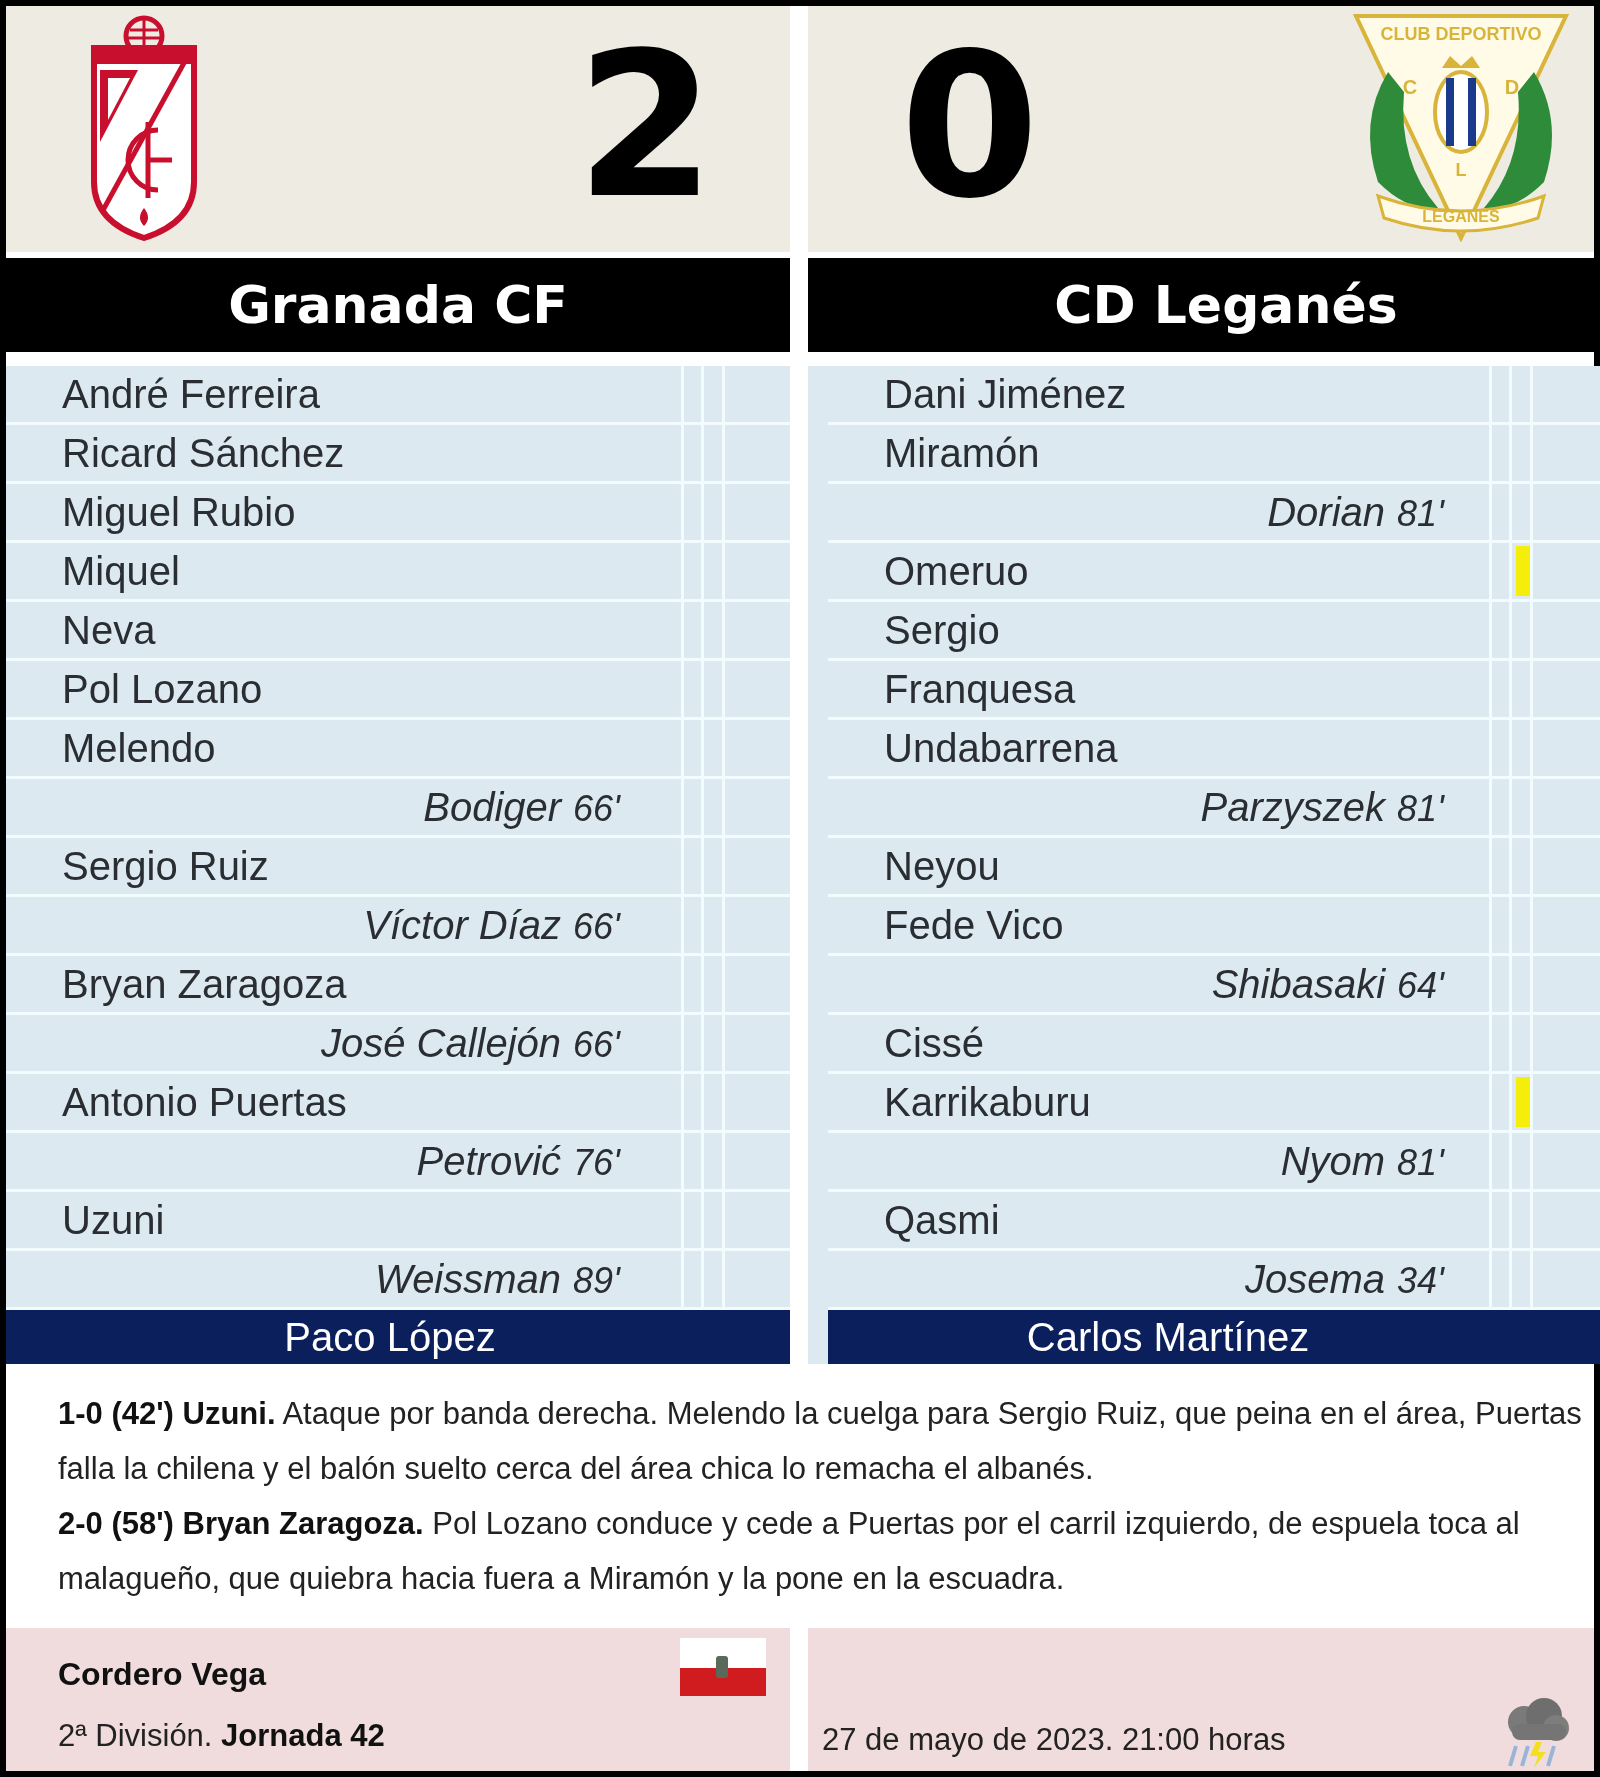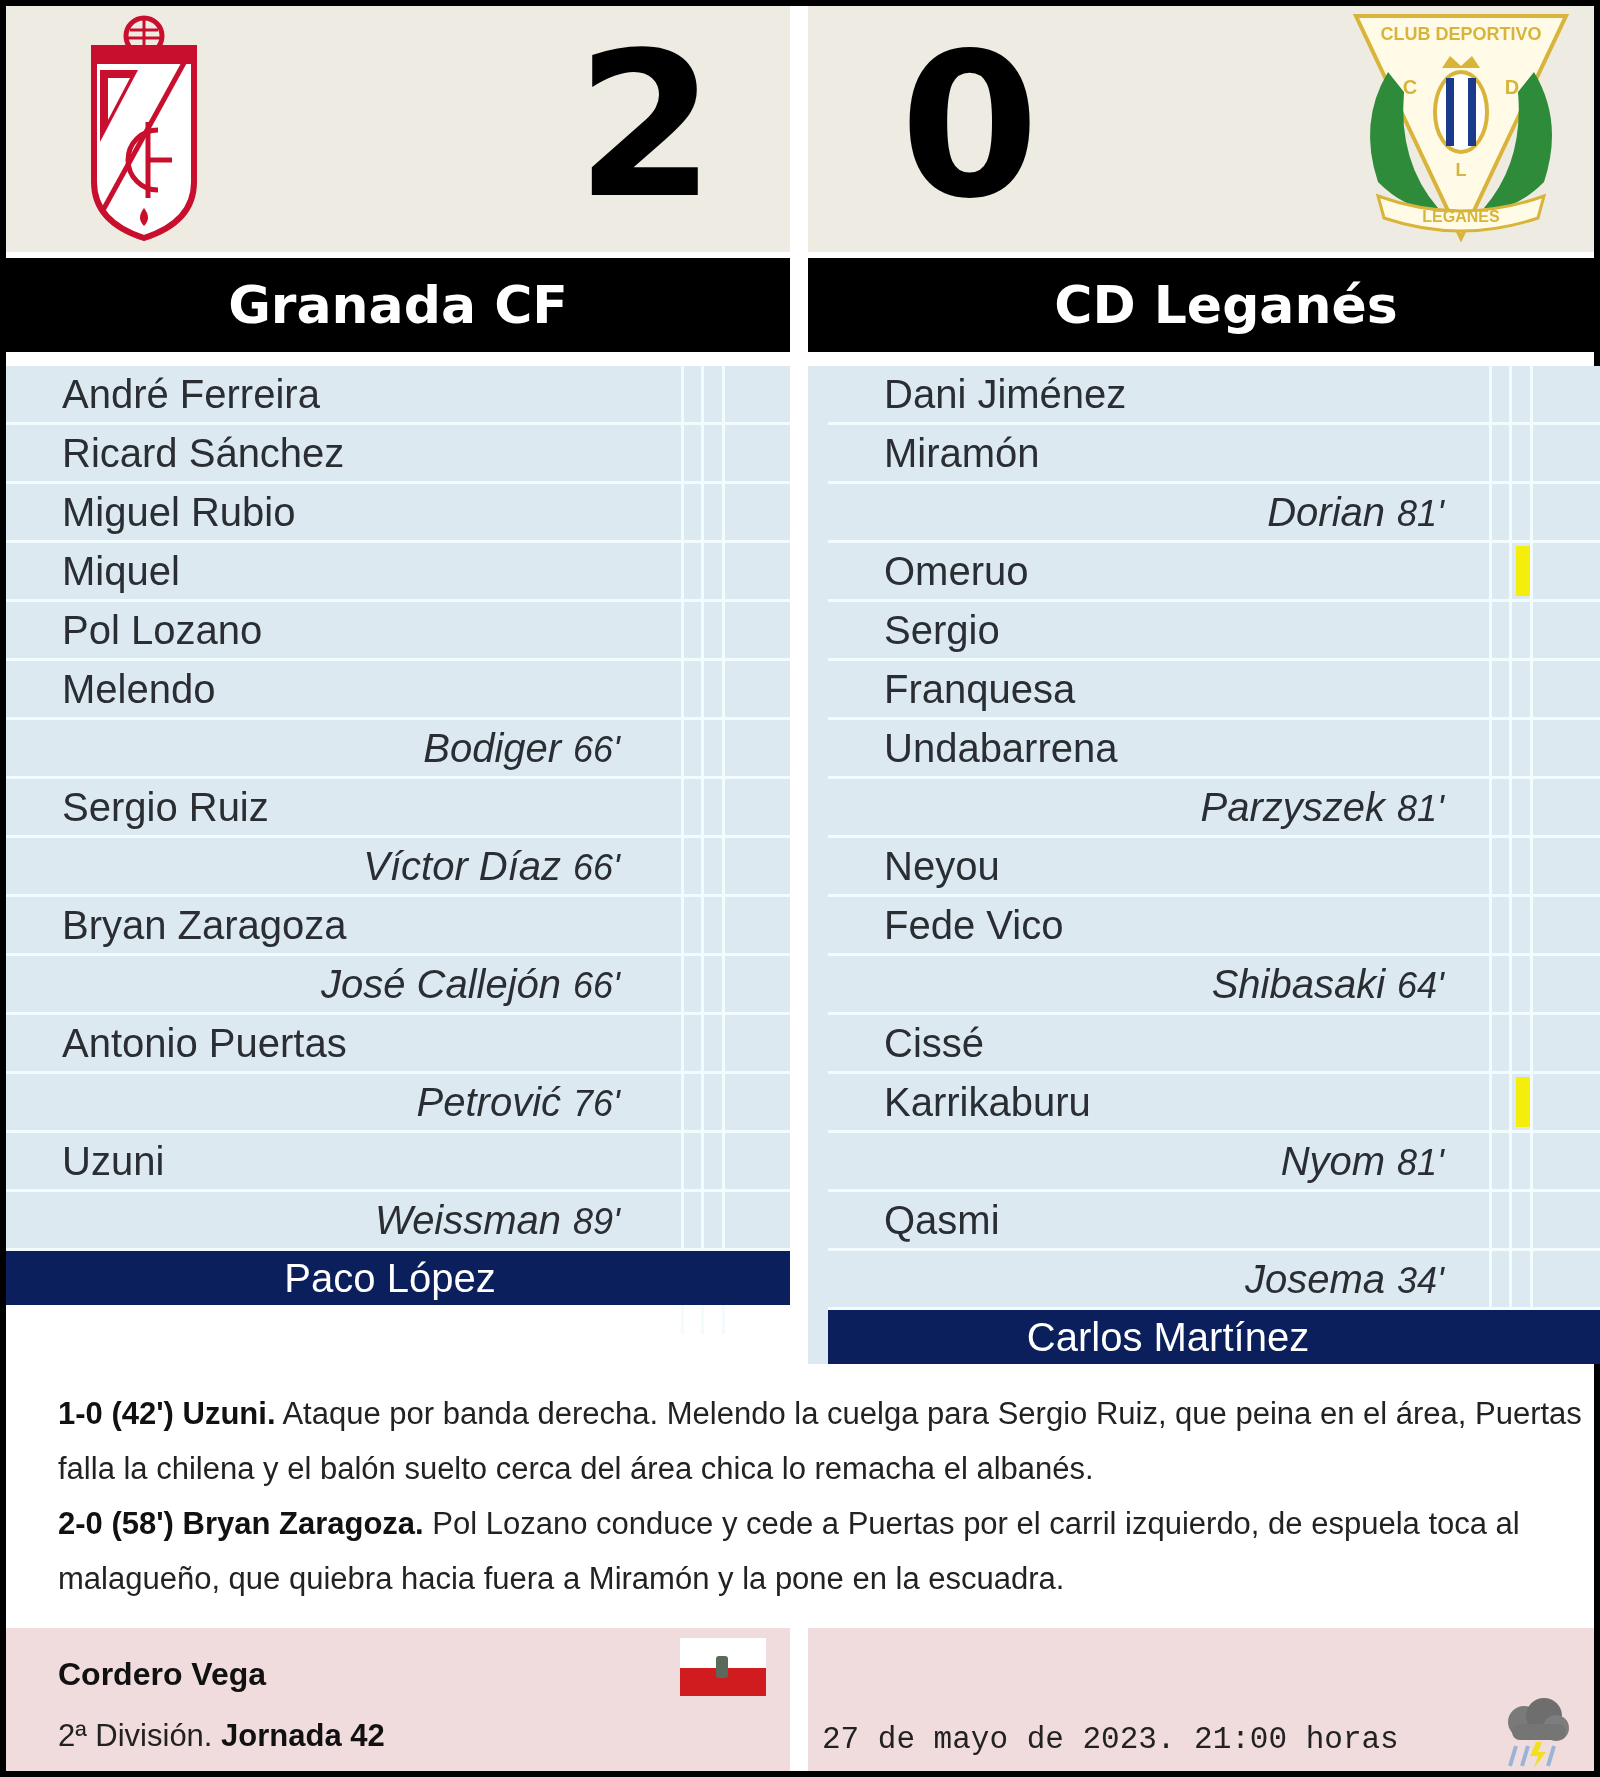--- a/index.html
+++ b/index.html
@@ -65,21 +65,21 @@
   
   .footer { position: absolute; top: 1622px; height: 143px; background: #f1dcdd; }
   .footer.left { left: 0; width: 784px; }
   .footer.right { left: 802px; width: 786px; }
   .ref { position: absolute; left: 52px; top: 28px; font-weight: bold; font-size: 32px; color: #111; }
   .div { position: absolute; left: 52px; top: 90px; font-size: 31px; color: #222; }
   .div b { color: #111; }
   .flag { position: absolute; left: 674px; top: 10px; width: 86px; height: 60px; }
   .venue { position: absolute; left: 14px; top: 26px; font-size: 31px; color: #222; white-space: nowrap; }
   .venue b { color: #111; }
-  .date { position: absolute; left: 14px; top: 94px; font-size: 31px; color: #222; font-family: Liberation Mono, monospace; }
+  .date { position: absolute; left: 14px; top: 94px; font-size: 31px; color: #222; }
   .weather { position: absolute; left: 688px; top: 68px; width: 80px; height: 72px; }
 </style>
 </head>
 <body>
 
 <div class="card">
 
   <div class="score-panel score-left">
     <svg class="crest crest-granada" viewBox="0 0 108 230">
       <circle cx="54" cy="24" r="18" fill="none" stroke="#c8102e" stroke-width="5"></circle>
@@ -133,20 +133,23 @@
       <div class="row">
         <span class="name">Ricard Sánchez</span>
       </div>
       <div class="row">
         <span class="name">Miguel Rubio</span>
       </div>
       <div class="row">
         <span class="name">Miquel</span>
       </div>
       <div class="row">
+        <span class="name">Neva</span>
+      </div>
+      <div class="row">
         <span class="name">Pol Lozano</span>
       </div>
       <div class="row">
         <span class="name">Melendo</span>
       </div>
       <div class="row">
         <span class="sub"><span>Bodiger</span><span class="min">66'</span></span>
       </div>
       <div class="row">
         <span class="name">Sergio Ruiz</span>

